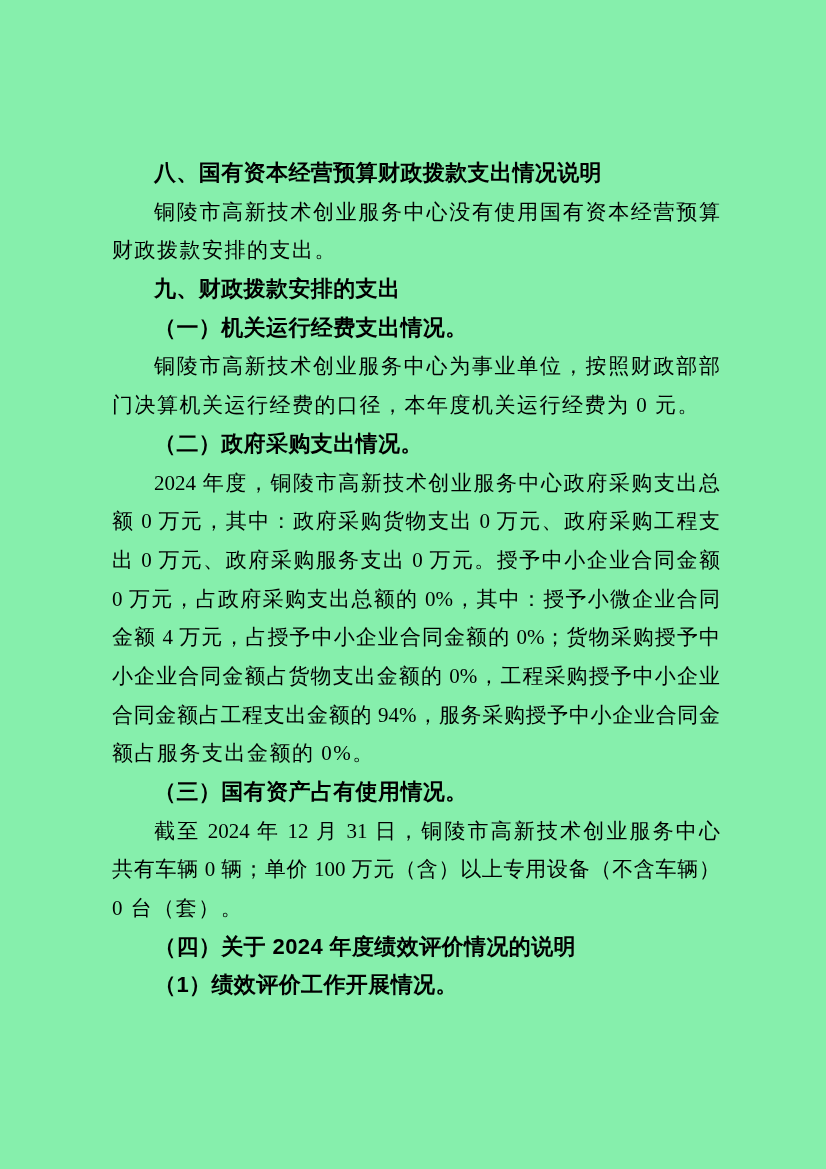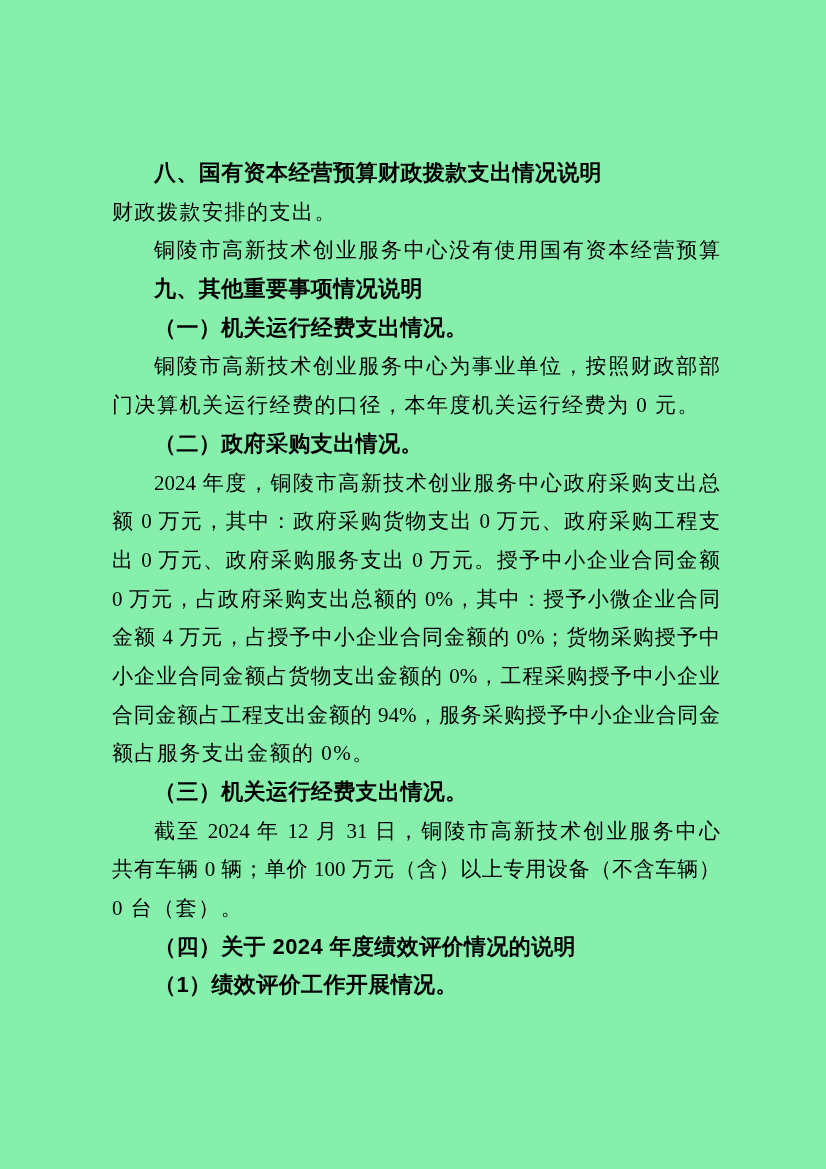--- a/index.html
+++ b/index.html
@@ -56,25 +56,25 @@
 </style>
 </head>
 <body>
 
 <div class="page">
   <div class="content" id="doc-content">
       <div class="block heading-hei">
         <div class="line indent">八、国有资本经营预算财政拨款支出情况说明</div>
       </div>
       <div class="block body">
+        <div class="line indent just">铜陵市高新技术创业服务中心没有使用国有资本经营预算</div>
         <div class="line">财政拨款安排的支出。</div>
-        <div class="line indent just">铜陵市高新技术创业服务中心没有使用国有资本经营预算</div>
       </div>
       <div class="block heading-hei">
-        <div class="line indent">九、其他重要事项情况说明</div>
+        <div class="line indent">九、财政拨款安排的支出</div>
       </div>
       <div class="block heading-kai">
         <div class="line indent">（一）机关运行经费支出情况。</div>
       </div>
       <div class="block body">
         <div class="line indent just">铜陵市高新技术创业服务中心为事业单位，按照财政部部</div>
         <div class="line">门决算机关运行经费的口径，本年度机关运行经费为 0 元。</div>
       </div>
       <div class="block heading-kai">
         <div class="line indent">（二）政府采购支出情况。</div>
@@ -83,21 +83,21 @@
         <div class="line indent just">2024 年度，铜陵市高新技术创业服务中心政府采购支出总</div>
         <div class="line just">额 0 万元，其中：政府采购货物支出 0 万元、政府采购工程支</div>
         <div class="line just">出 0 万元、政府采购服务支出 0 万元。授予中小企业合同金额</div>
         <div class="line just">0 万元，占政府采购支出总额的 0%，其中：授予小微企业合同</div>
         <div class="line just">金额 4 万元，占授予中小企业合同金额的 0%；货物采购授予中</div>
         <div class="line just">小企业合同金额占货物支出金额的 0%，工程采购授予中小企业</div>
         <div class="line just">合同金额占工程支出金额的 94%，服务采购授予中小企业合同金</div>
         <div class="line">额占服务支出金额的 0%。</div>
       </div>
       <div class="block heading-kai">
-        <div class="line indent">（三）机关运行经费支出情况。</div>
+        <div class="line indent">（三）国有资产占有使用情况。</div>
       </div>
       <div class="block body">
         <div class="line indent just">截至 2024 年 12 月 31 日，铜陵市高新技术创业服务中心</div>
         <div class="line just">共有车辆 0 辆；单价 100 万元（含）以上专用设备（不含车辆）</div>
         <div class="line">0 台（套）。</div>
       </div>
       <div class="block heading-kai">
         <div class="line indent">（四）关于 2024 年度绩效评价情况的说明</div>
       </div>
       <div class="block heading-kai">

